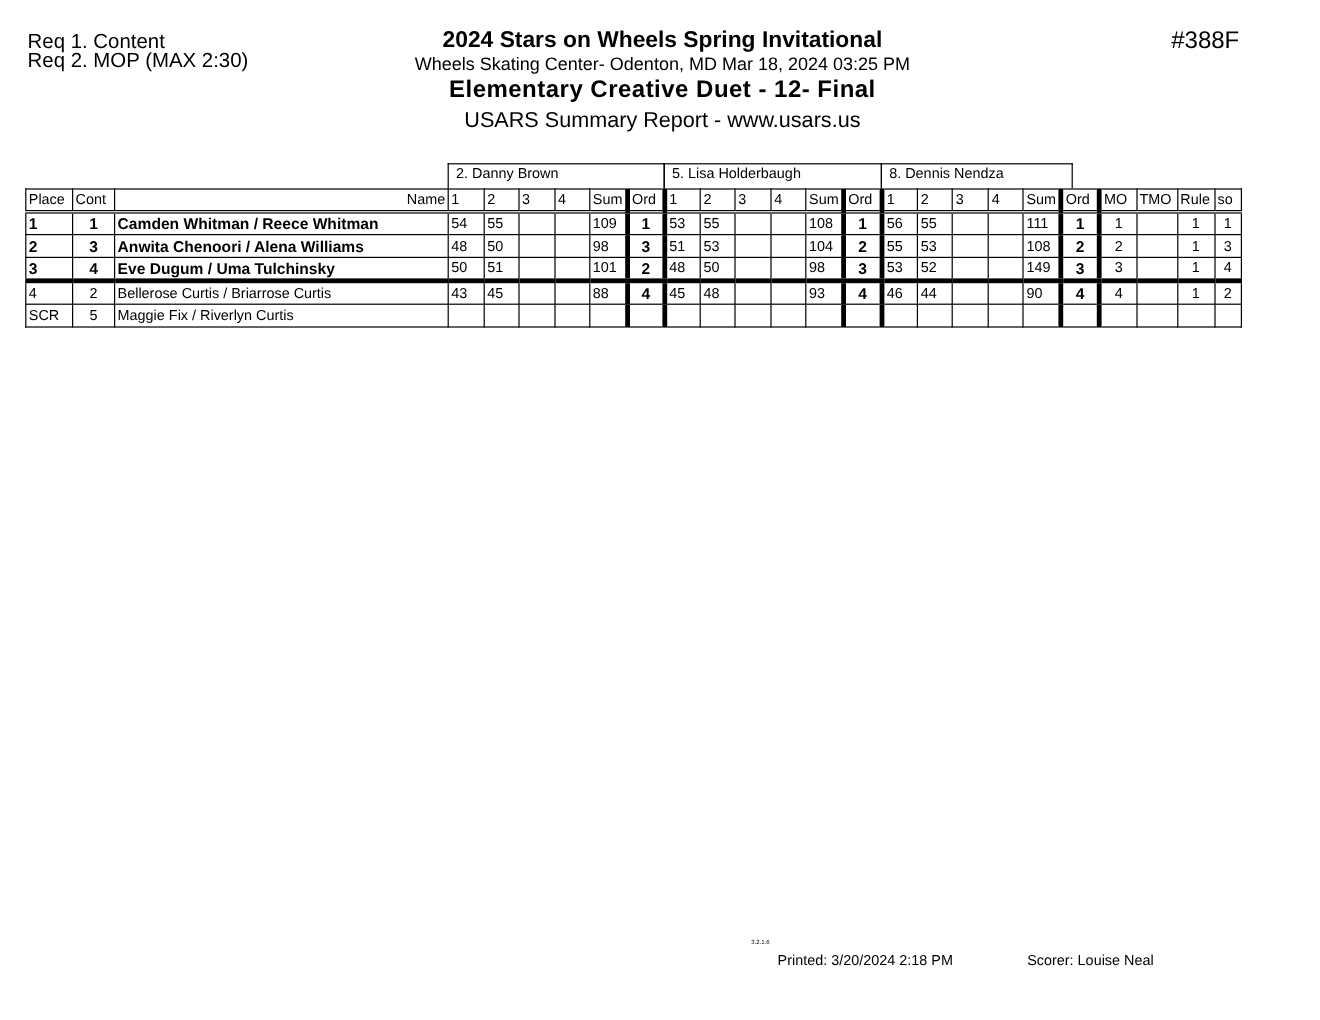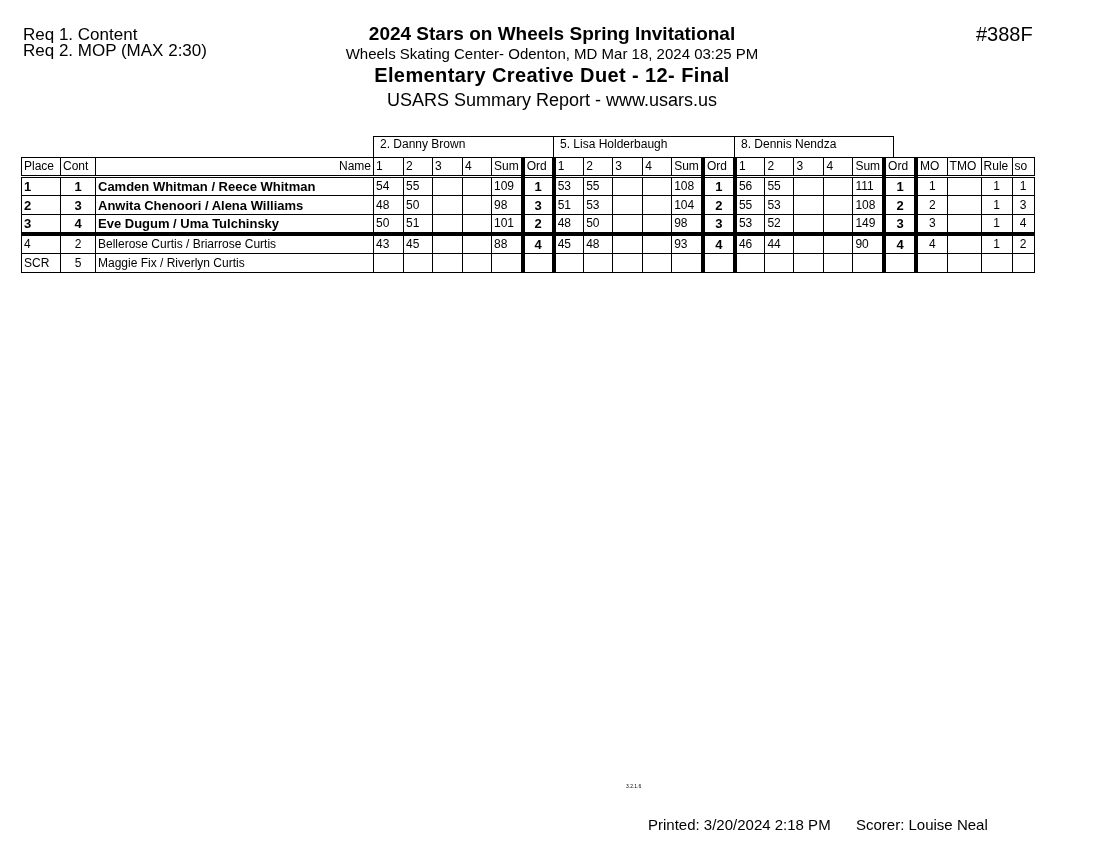--- a/index.html
+++ b/index.html
@@ -25,21 +25,21 @@
   table.grid tr.hdr td { border-bottom:3px double #000; }
   table.grid tr.hdr td.name-h { text-align:right; }
   td.c { text-align:center; }
   td.r { text-align:left; }
   td.l { text-align:left; }
   td.ord { font-weight:bold; text-align:center; font-size:13px; }
   td.thickL { border-left:4px solid #000 !important; }
   tr.bold td.b { font-weight:bold; font-size:13px; }
   tr.cut td { border-bottom:4px solid #000; }
 
-  .footer { top:816px; font-size:15px; }
+  .footer { top:793px; font-size:12px; }
   .tiny { font-size:5px; top:783px; left:626px; }
 </style>
 </head>
 <body>
 
 <div class="abs req" style="top:25px">Req 1.  Content</div>
 <div class="abs req" style="top:41px">Req 2.  MOP (MAX 2:30)</div>
 
 <div class="abs center t1">2024 Stars on Wheels Spring Invitational</div>
 <div class="abs center t2">Wheels Skating Center- Odenton, MD  Mar 18, 2024  03:25 PM</div>

